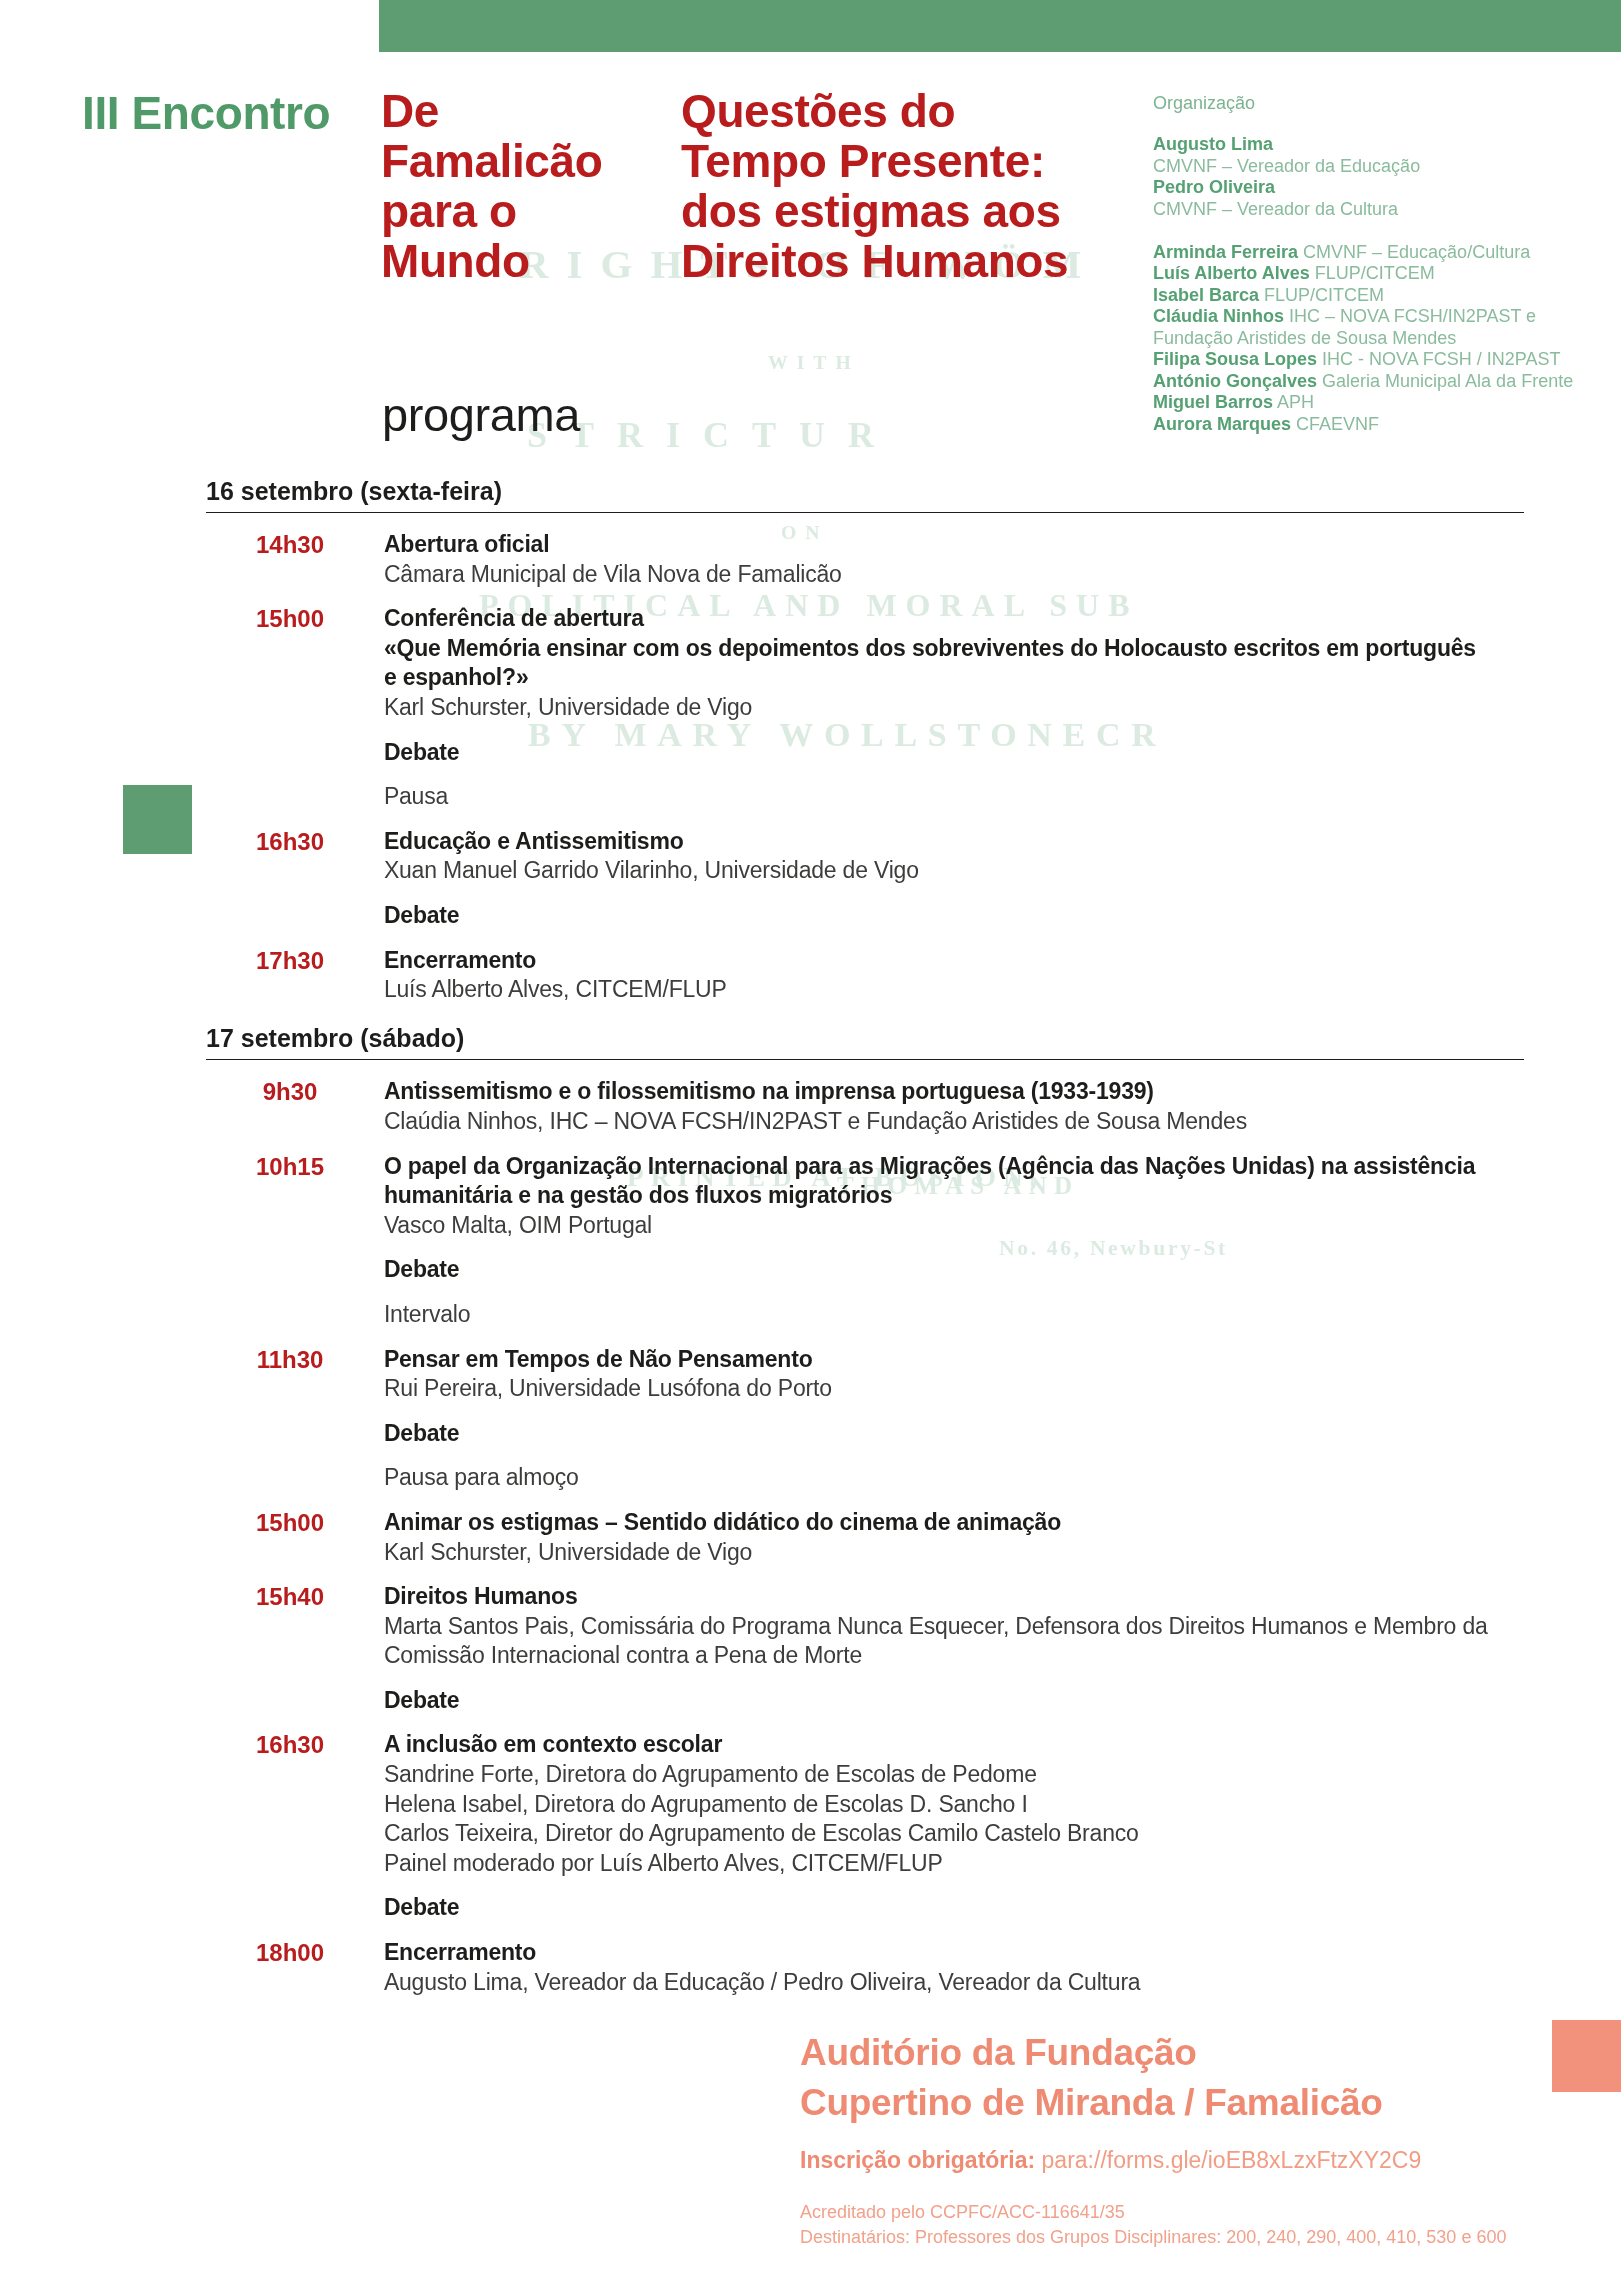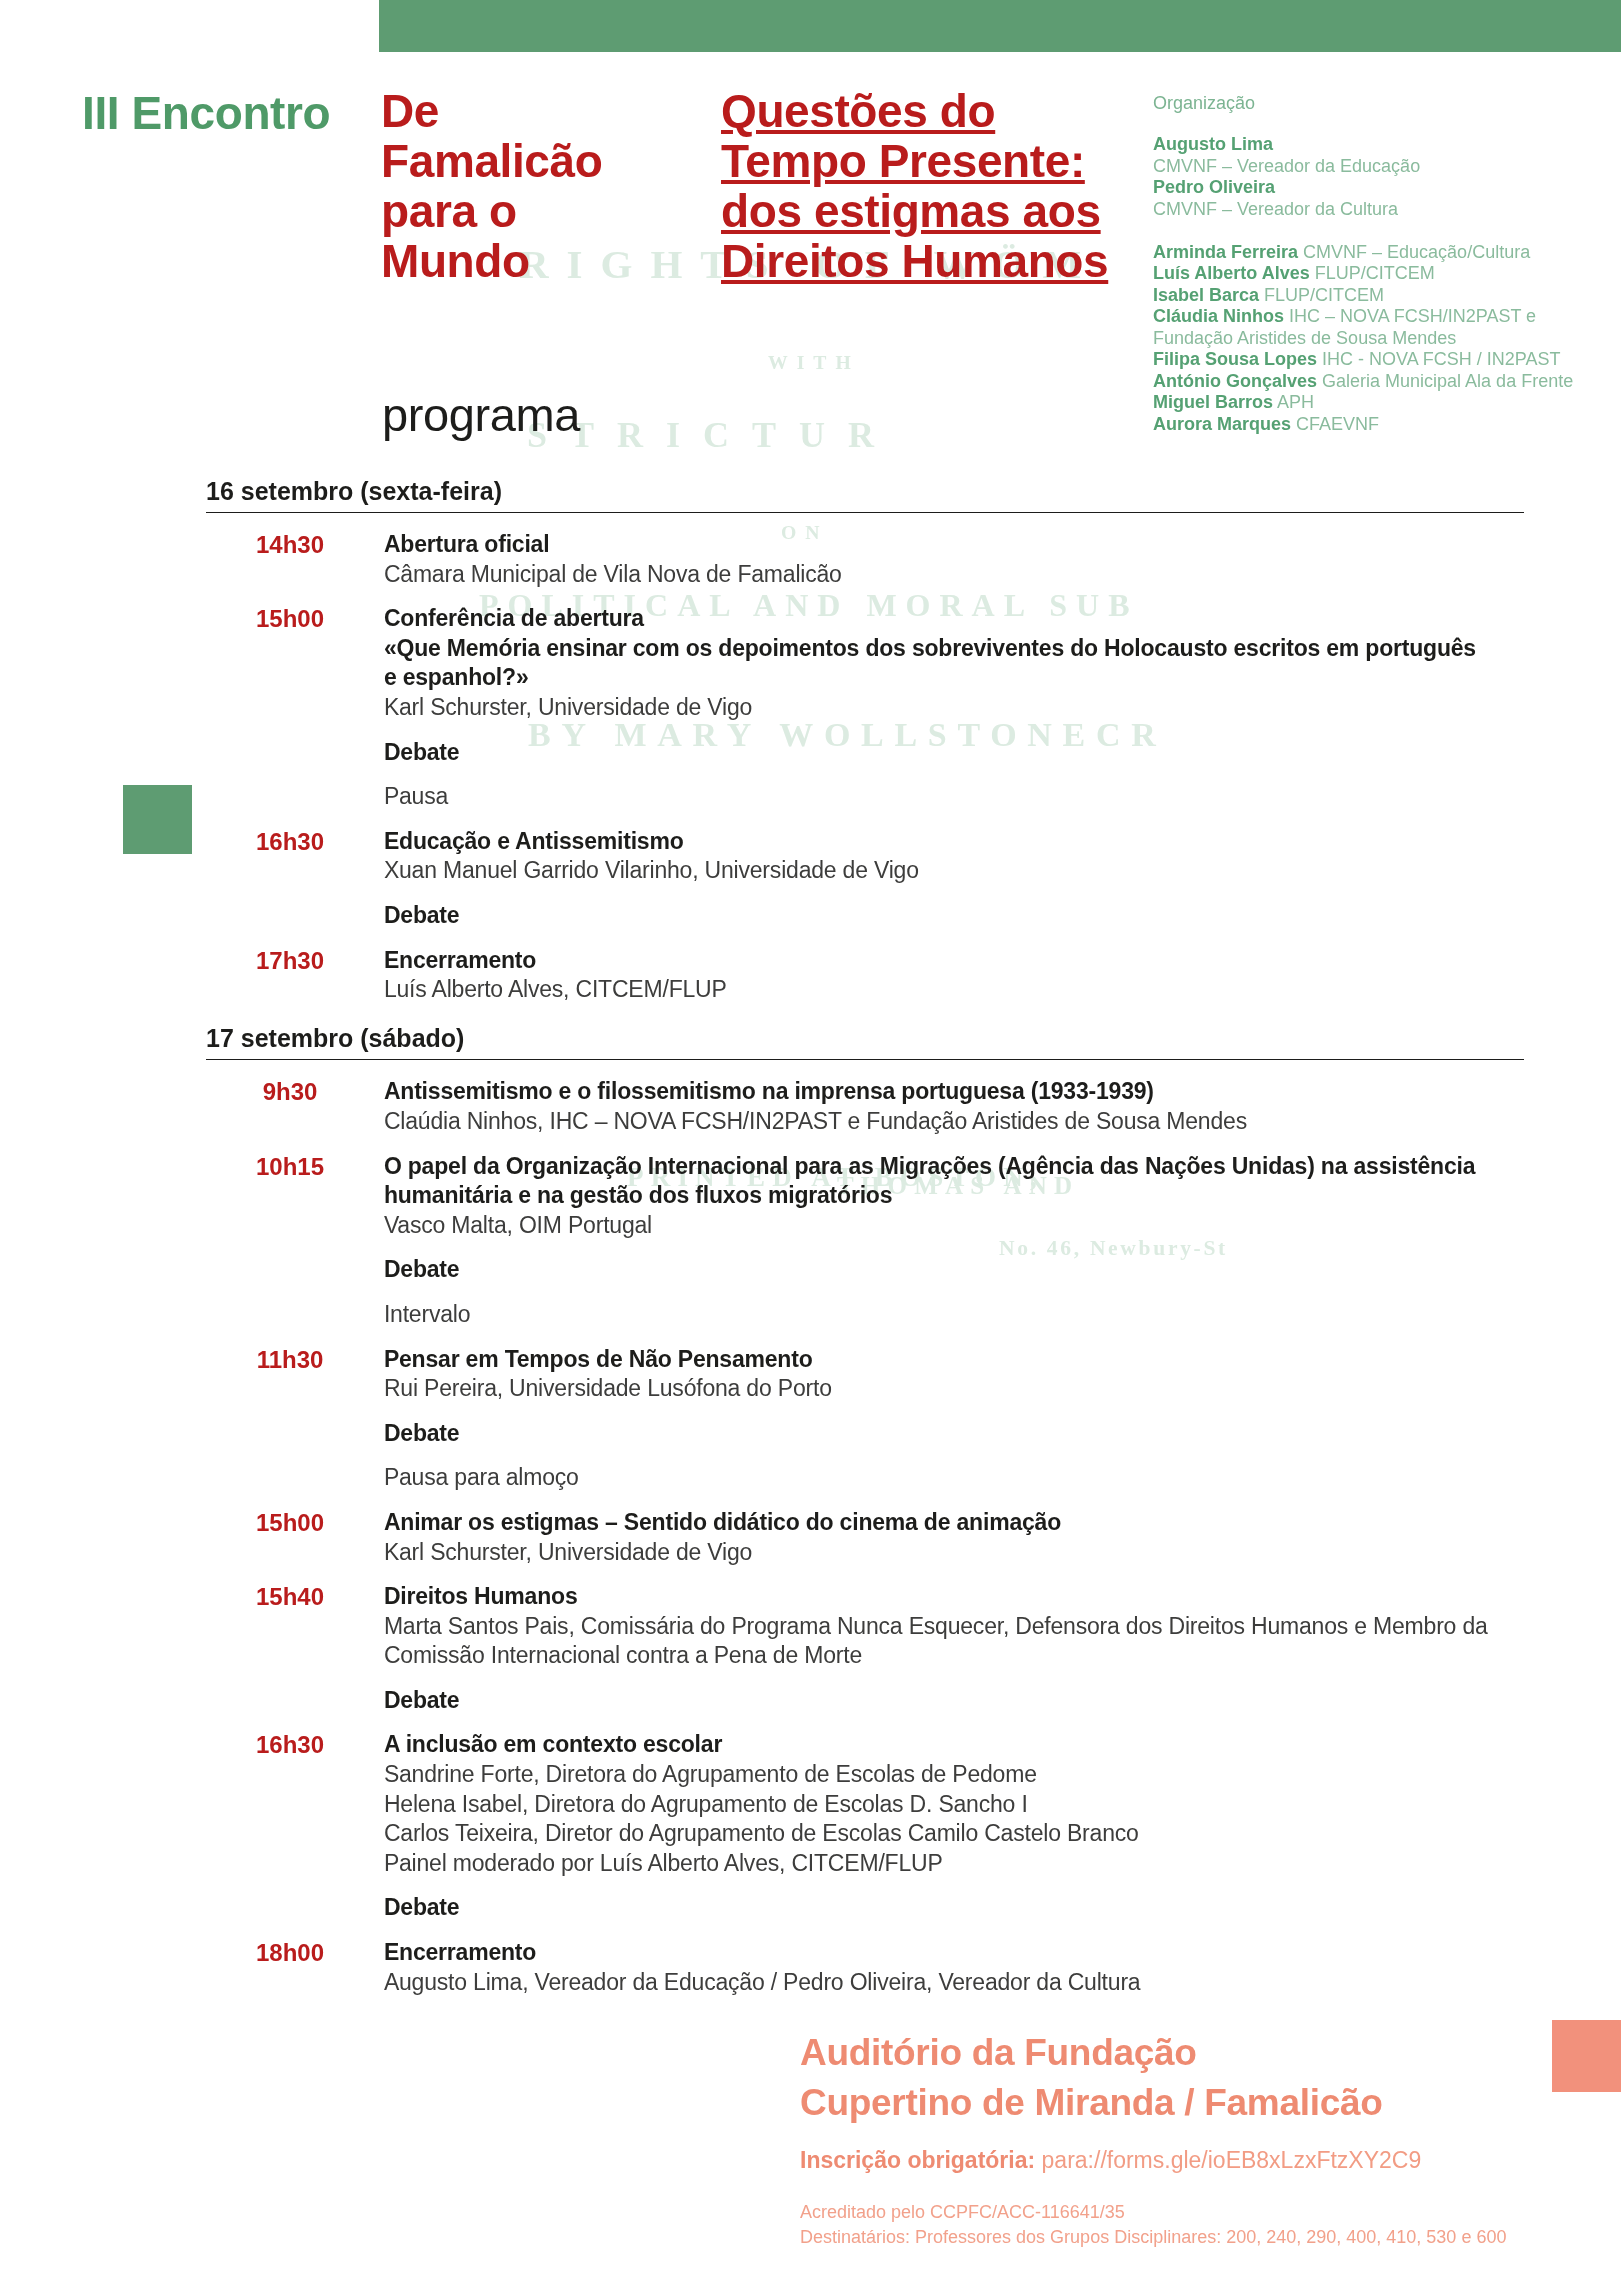--- a/index.html
+++ b/index.html
@@ -11,21 +11,21 @@
   .topbar{position:absolute;left:379px;top:0;width:1242px;height:52px;background:#5e9c72;}
   .sq-green{position:absolute;left:123px;top:785px;width:69px;height:69px;background:#5e9c72;}
   .sq-salmon{position:absolute;left:1552px;top:2020px;width:69px;height:72px;background:#f2917c;}
   
   .wm{position:absolute;color:#dcebe1;font-family:"Liberation Serif","DejaVu Serif",serif;
       font-weight:bold;white-space:nowrap;user-select:none;}
   
   .edition{position:absolute;left:82px;top:86px;font-size:46px;font-weight:bold;color:#4f9a68;letter-spacing:-0.4px;}
   .title-col{position:absolute;top:86px;font-size:46px;font-weight:bold;color:#b91c1c;line-height:50px;letter-spacing:-0.4px;}
   .title-left{left:381px;}
-  .title-right{left:721px;text-decoration:underline;}
+  .title-right{left:681px;}
   
   .org{position:absolute;left:1153px;top:93px;width:448px;font-size:18px;line-height:21.5px;}
   .org-label{color:#7cb492;margin-bottom:19.7px;}
   .org-name{color:#55a173;font-weight:bold;}
   .org-affil,.org-role{color:#8abb9d;font-weight:normal;}
   .org-gap{height:21.5px;}
   
   .programa{position:absolute;left:382px;top:387px;font-size:47px;font-weight:normal;color:#1d1d1b;letter-spacing:-0.4px;text-align:right;}
   
   .program{position:absolute;left:206px;top:477px;width:1318px;}

